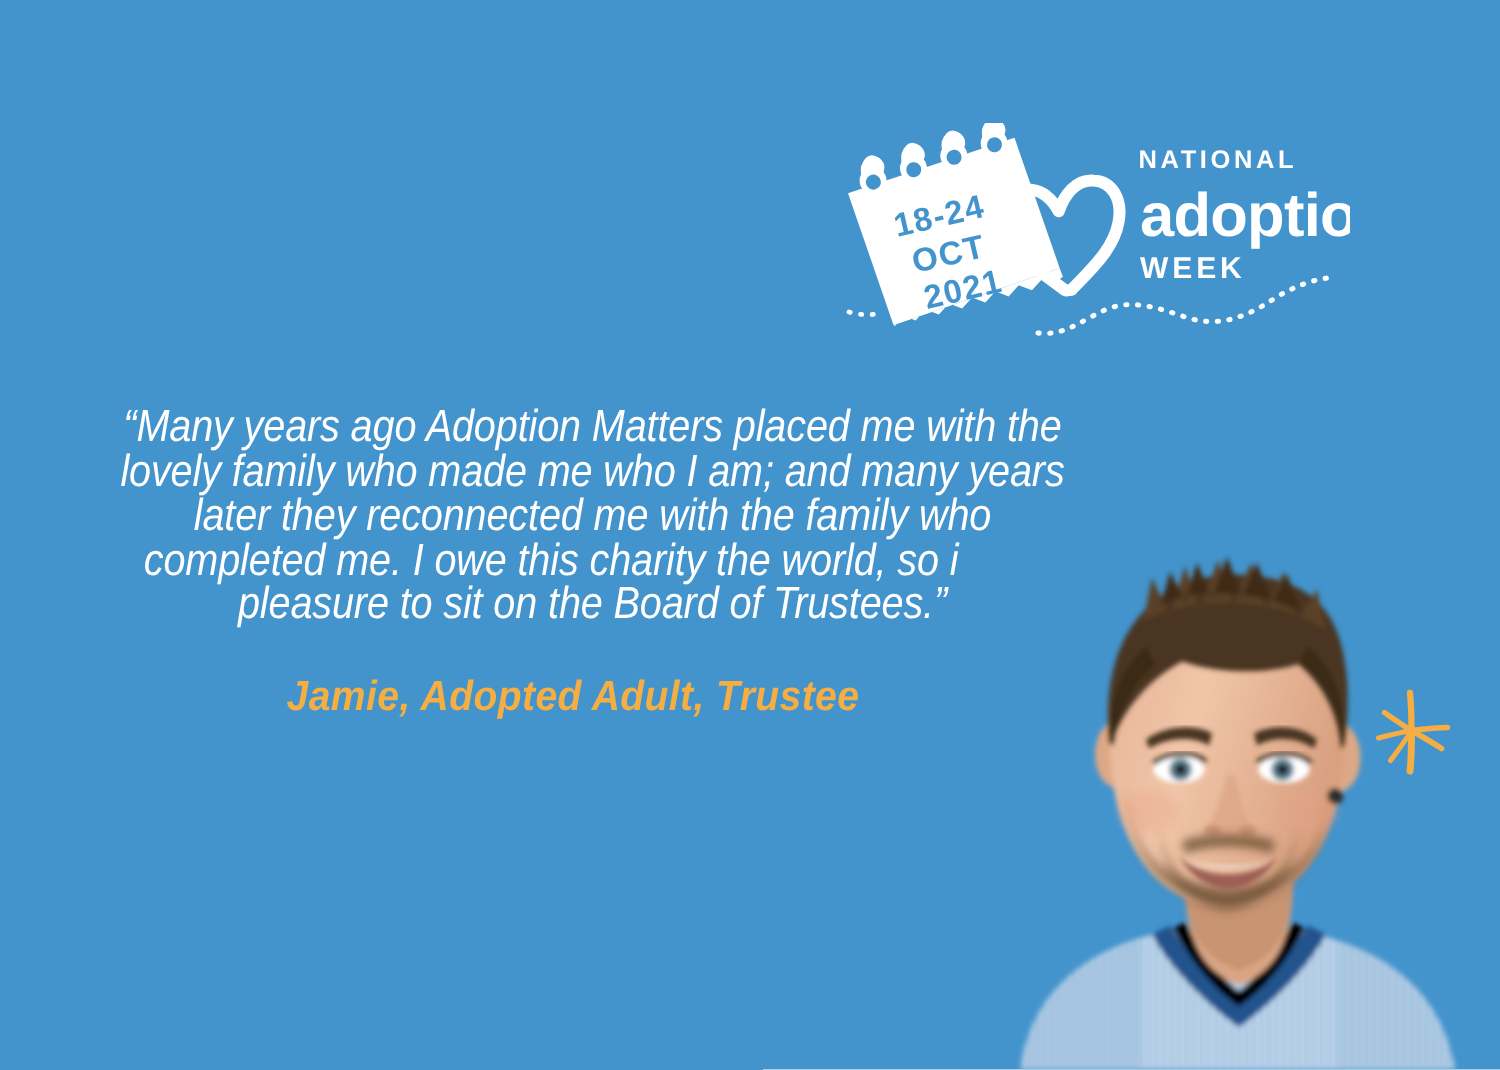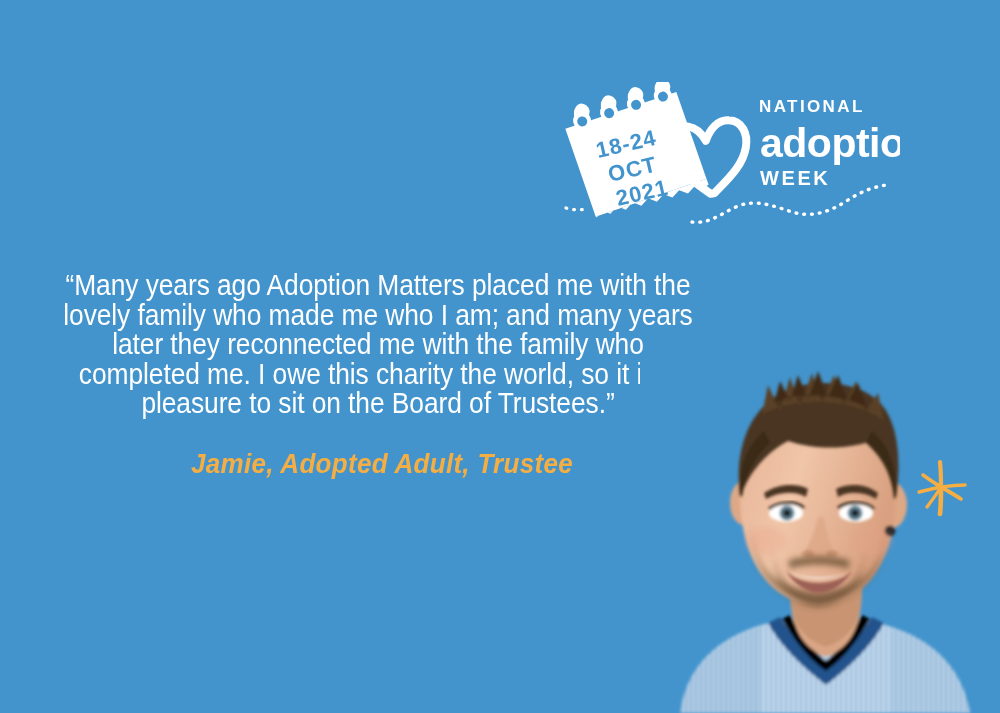--- a/index.html
+++ b/index.html
@@ -22,24 +22,25 @@
     left: 560px;
     top: 82px;
     width: 340px;
     height: 150px;
   }
   #logo-svg { display: block; width: 340px; height: 150px; }
 
   
   #quote-block {
     position: absolute;
-    left: 8px;
+    left: 25px;
     top: 270px;
     width: 740px;
     text-align: center;
+    font-style: italic;
   }
   .quote-line {
     display: block;
     color: #ffffff;
     font-family: "Liberation Sans Narrow", "Liberation Sans", sans-serif;
     font-size: 30px;
     font-weight: 400;
     line-height: 29.5px;
     letter-spacing: -0.1px;
     white-space: nowrap;

